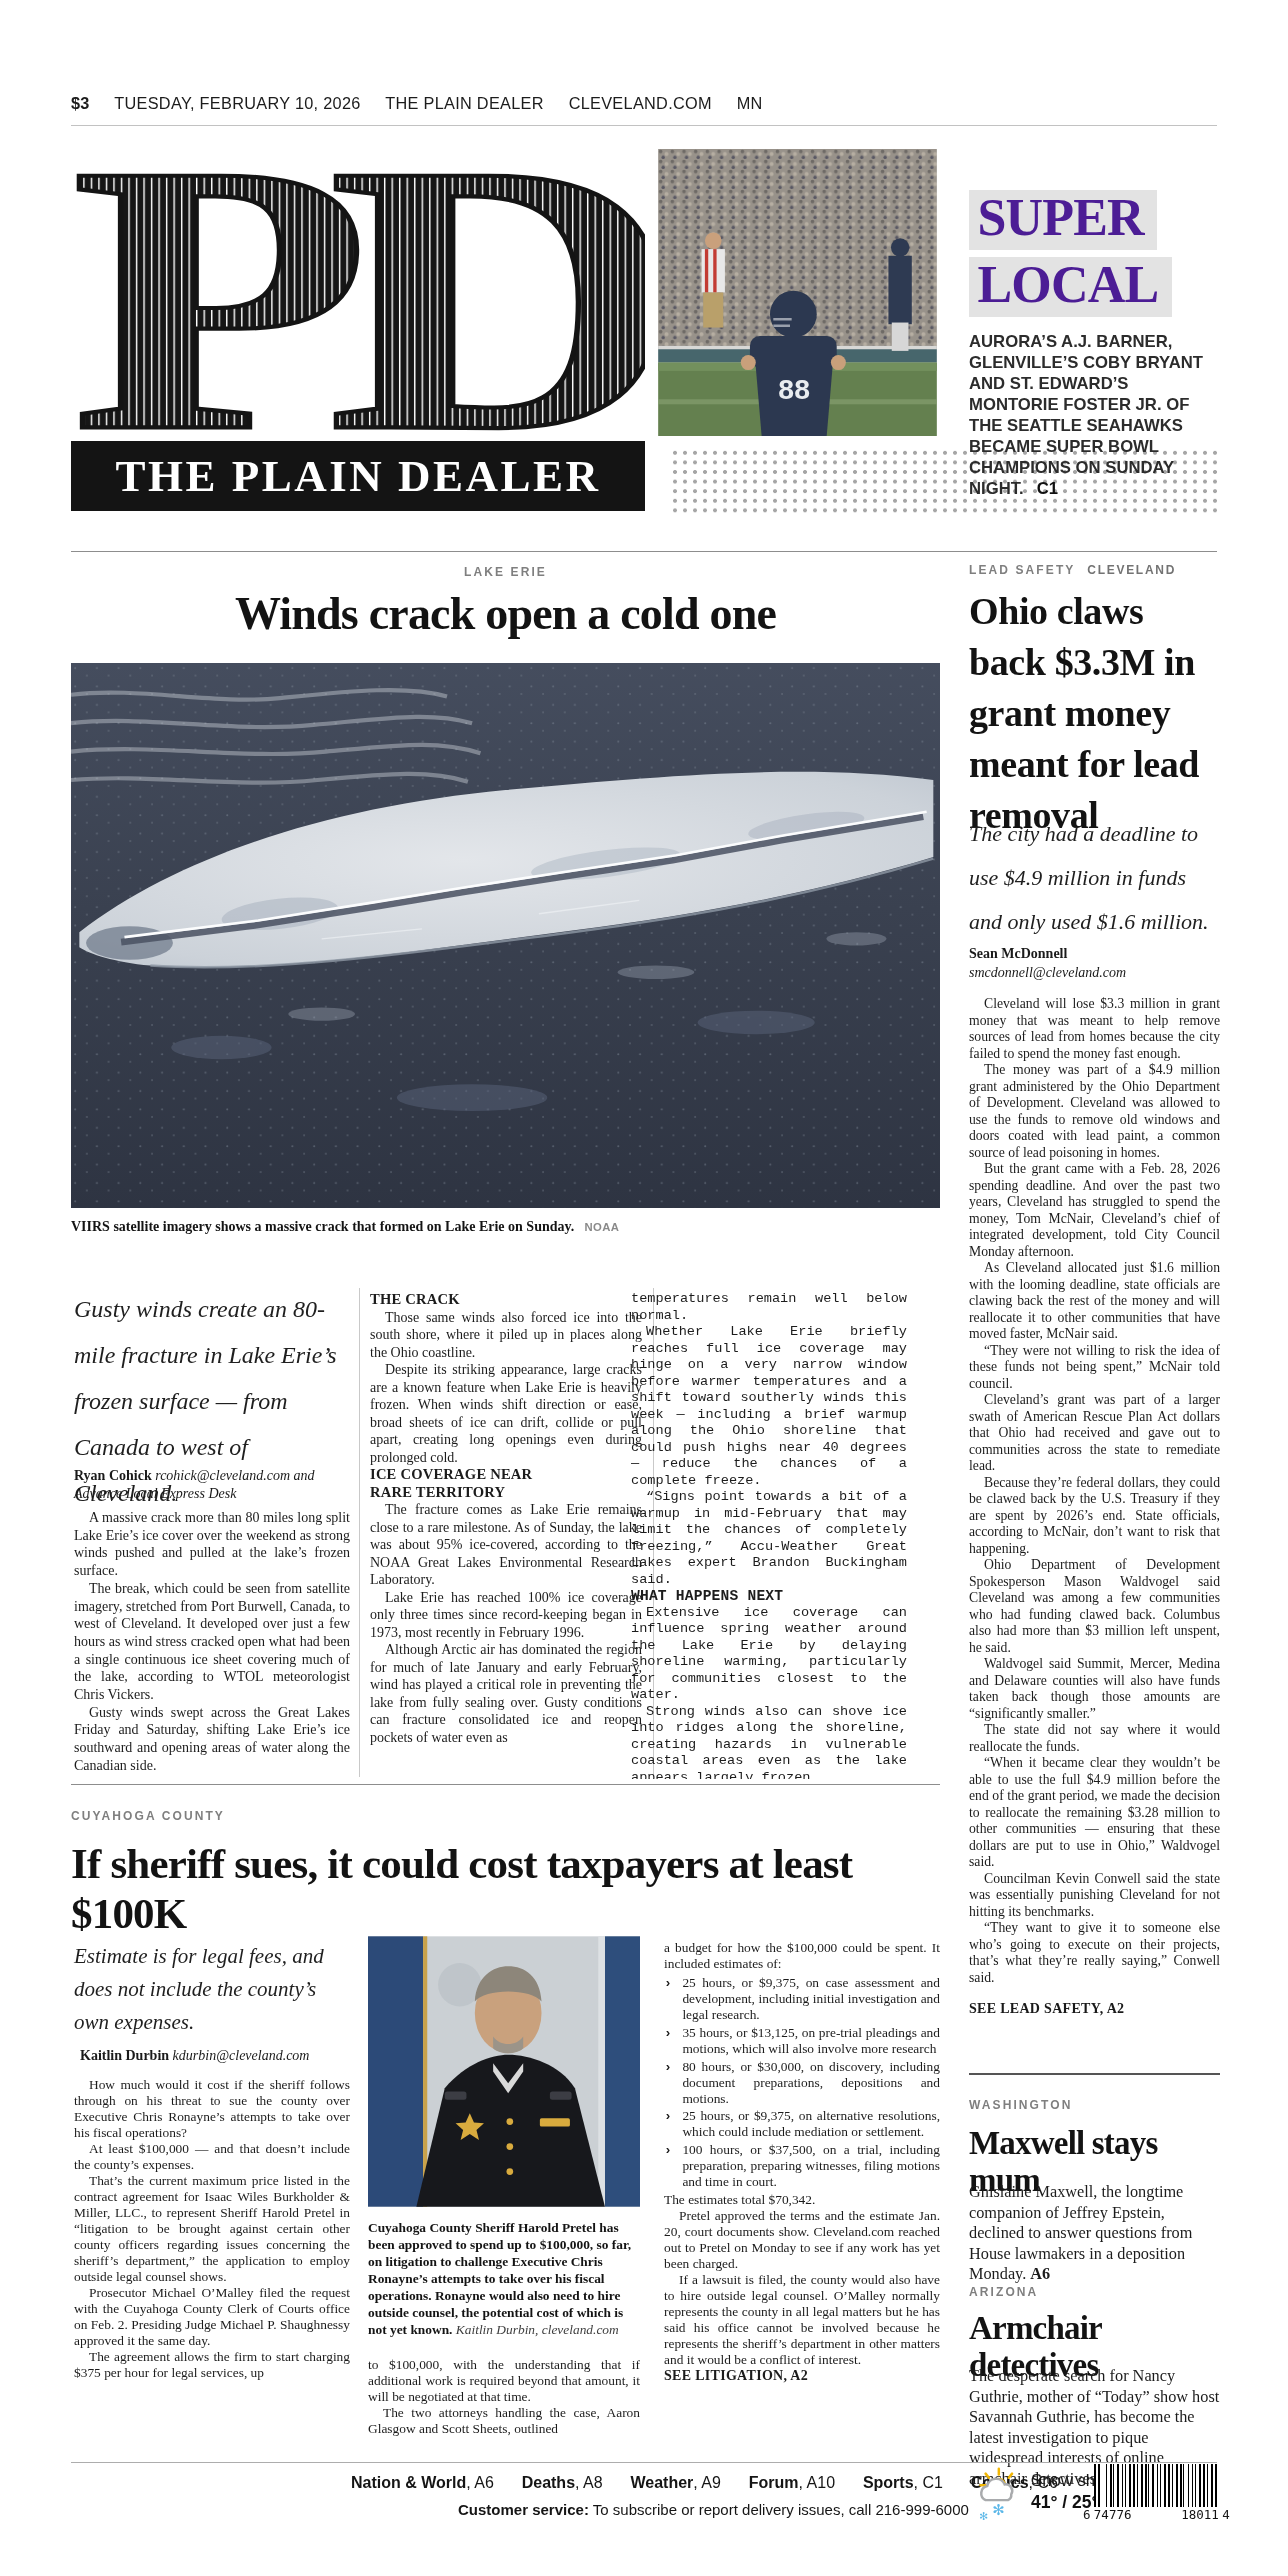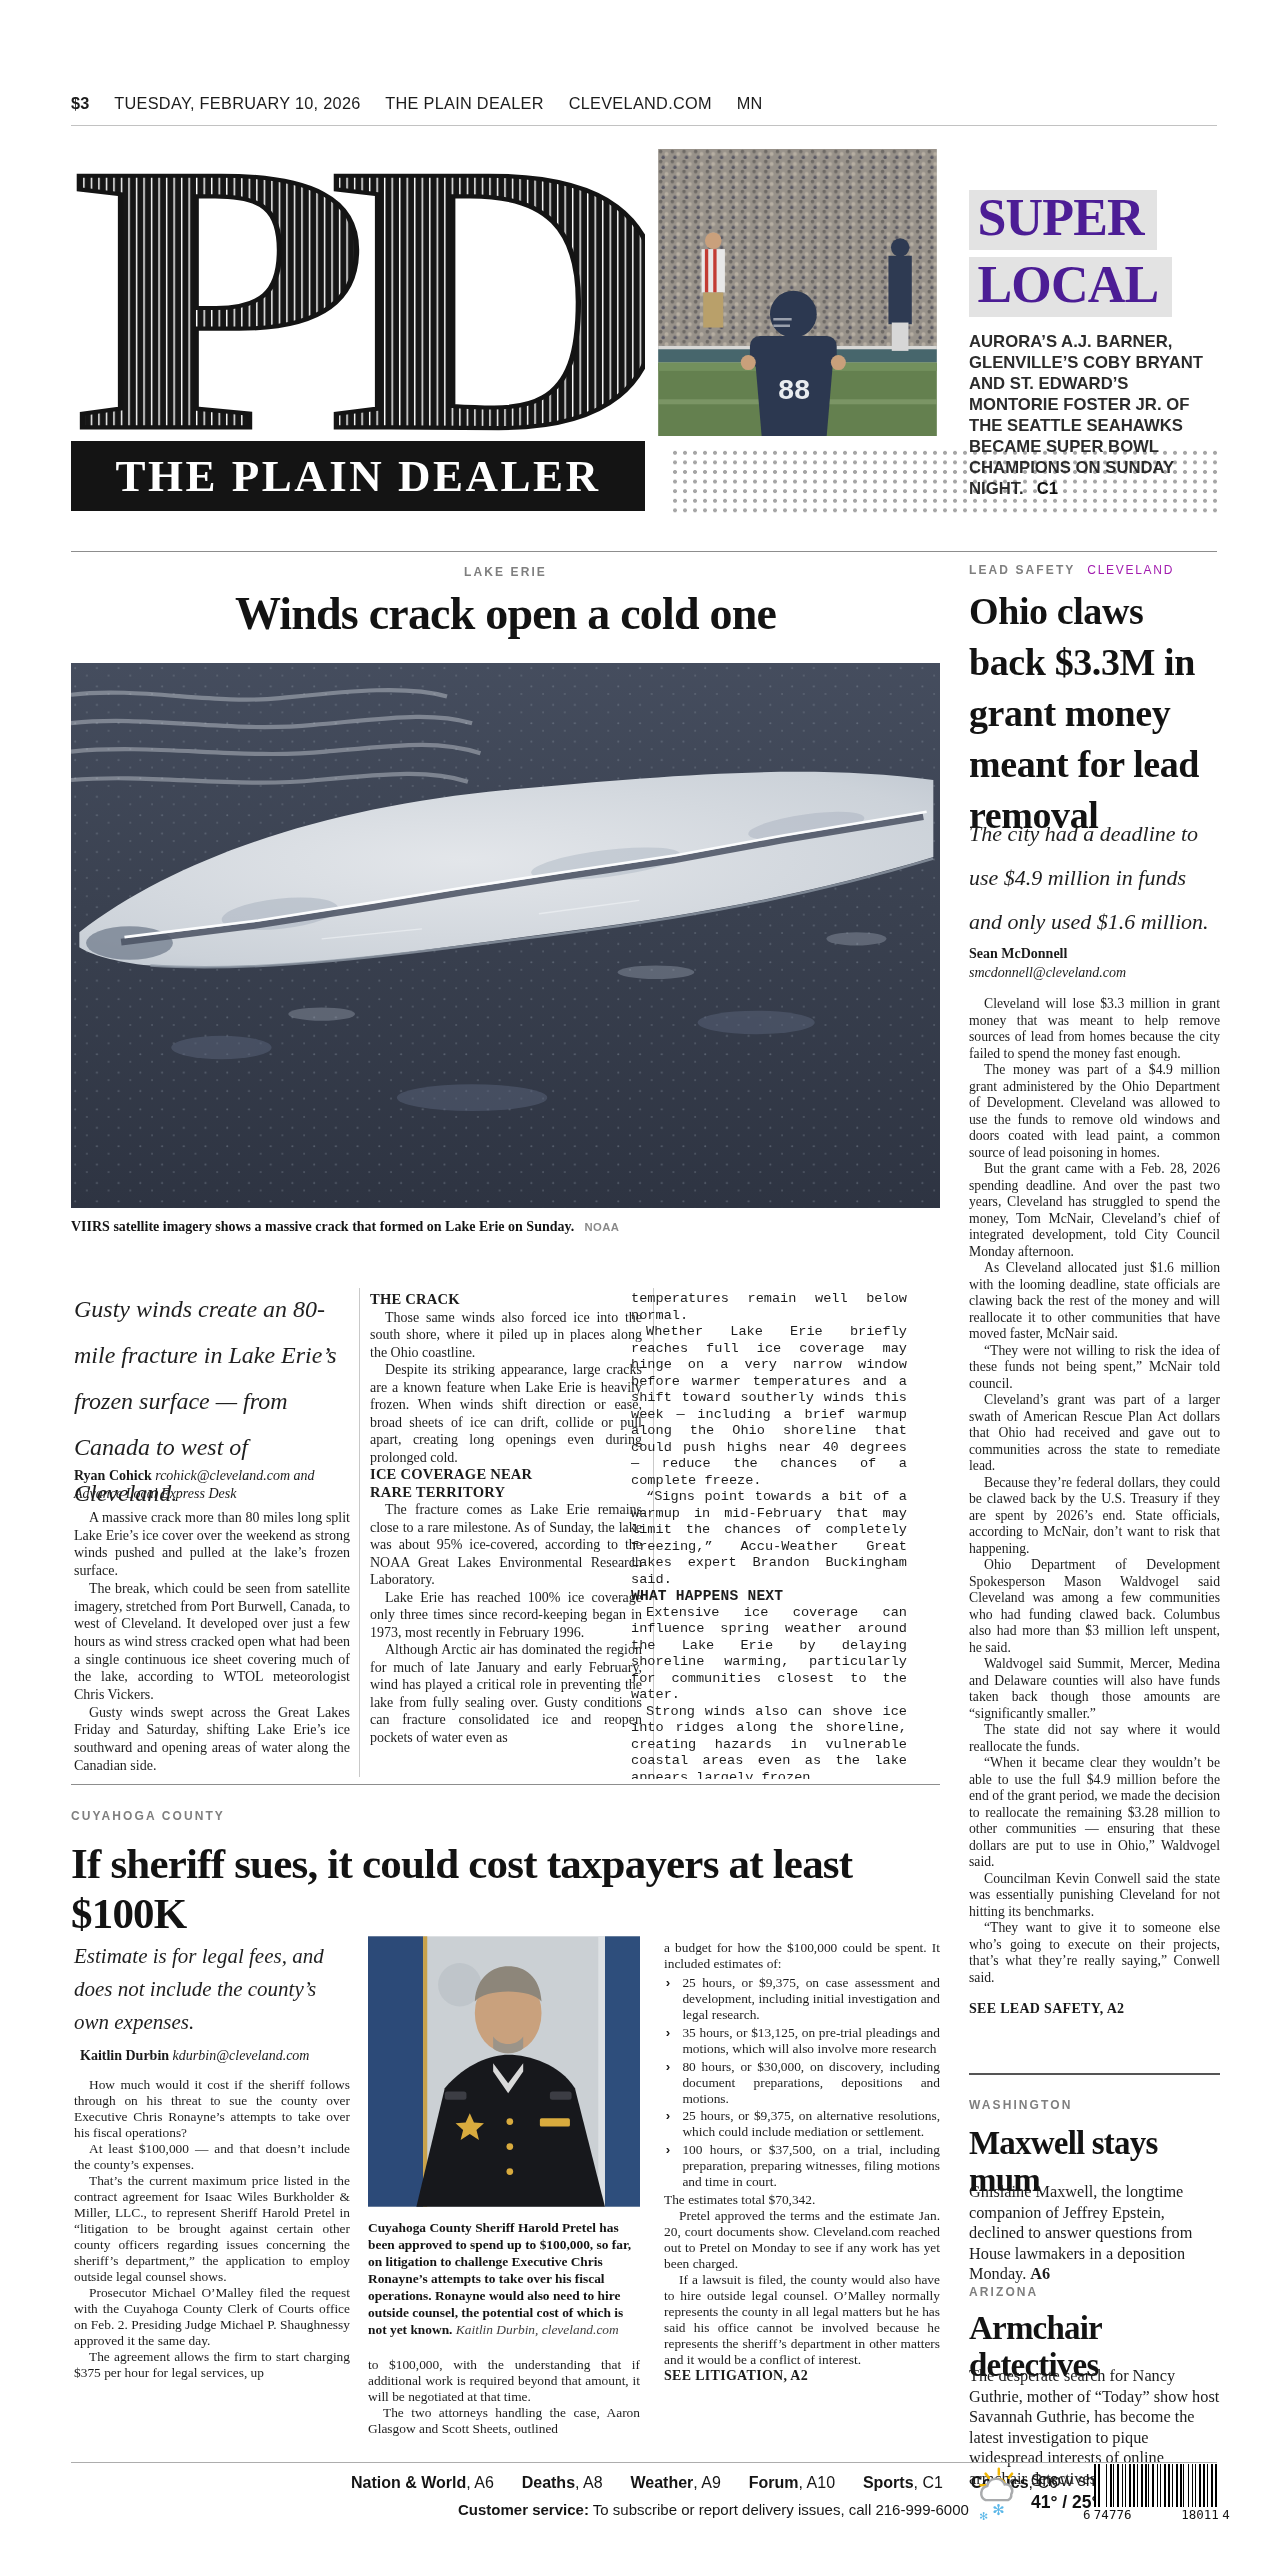--- a/index.html
+++ b/index.html
@@ -23,21 +23,21 @@
         background-image:radial-gradient(circle,#a6a6a6 1.8px,transparent 2.2px);
         background-size:10px 9.6px;}
 
   
   .sl-line{left:969px;background:#e3e3e3;padding:1.7px 13.4px 6.7px 8.4px;font-weight:700;font-size:52px;letter-spacing:-0.8px;color:#4c1d95;line-height:1;display:inline-block;}
   .sl-cap{left:969px;top:331px;width:252px;font-weight:700;font-size:16.7px;line-height:21px;color:#2c2c2c;}
   .sl-cap .pg{margin-left:8.4px;color:#111;}
 
   
   .kicker{font-family:"Liberation Sans",sans-serif;font-weight:700;font-size:12px;letter-spacing:2.1px;color:#7f7f7f;}
-  .kicker .loc{font-weight:400;color:#a21caf;letter-spacing:1.7px;margin-left:6.7px;}
+  .kicker .loc{font-weight:700;color:#737373;letter-spacing:1.7px;margin-left:6.7px;}
 
   
   .hl{font-weight:700;color:#131313;letter-spacing:-0.8px;}
 
   
   .body{font-size:14px;line-height:17.7px;text-align:justify;color:#1c1c1c;}
   .body p{margin:0;text-indent:15px;}
   .body p.noind{text-indent:0;}
   .subhead{font-weight:700;font-size:14.6px;letter-spacing:0.2px;margin:8.4px 0 1.7px 0;text-indent:0 !important;text-align:left;}
   .subhead.first{margin-top:0;}

